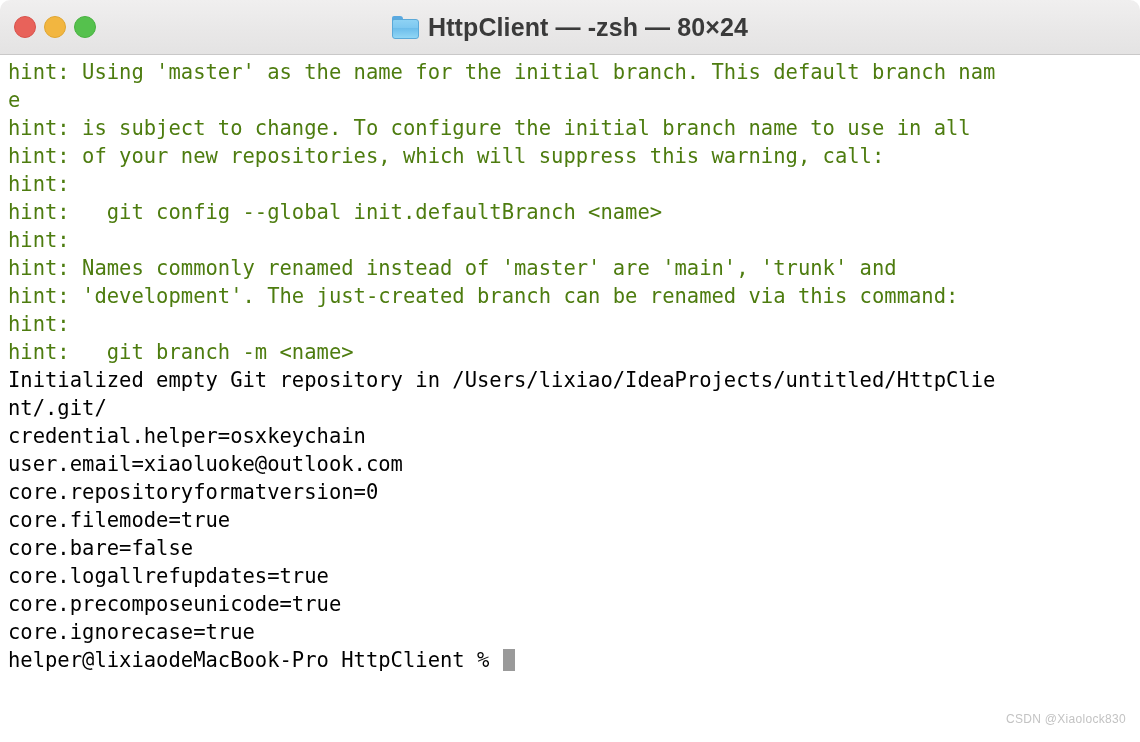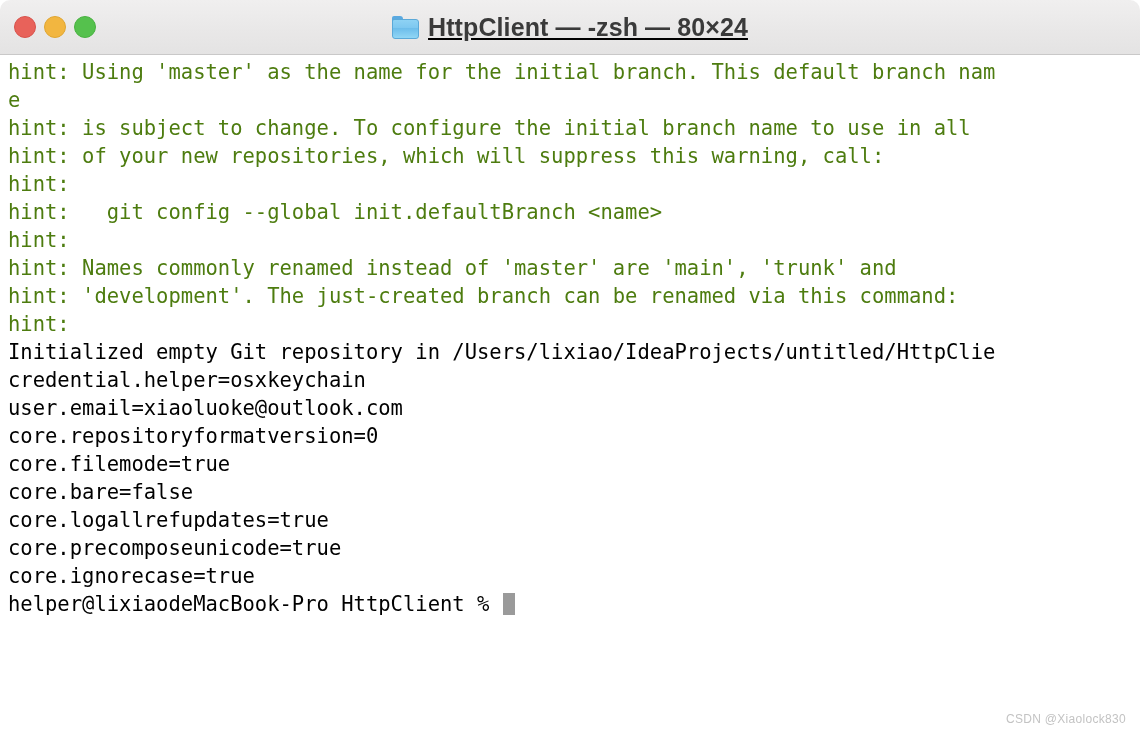--- a/index.html
+++ b/index.html
@@ -57,21 +57,20 @@
     position: absolute;
     left: 0;
     right: 0;
     top: 0;
     bottom: 0;
     display: flex;
     align-items: center;
     justify-content: center;
     gap: 9px;
     pointer-events: none;
-    text-decoration: underline;
   }
 
   .folder-icon {
     width: 27px;
     height: 23px;
     position: relative;
     flex: none;
   }
   .folder-icon .tab {
     position: absolute;
@@ -188,21 +187,23 @@
         <div class="term-line hint">hint: Using 'master' as the name for the initial branch. This default branch nam</div>
         <div class="term-line hint">e</div>
         <div class="term-line hint">hint: is subject to change. To configure the initial branch name to use in all</div>
         <div class="term-line hint">hint: of your new repositories, which will suppress this warning, call:</div>
         <div class="term-line hint">hint:</div>
         <div class="term-line hint">hint:   git config --global init.defaultBranch &lt;name&gt;</div>
         <div class="term-line hint">hint:</div>
         <div class="term-line hint">hint: Names commonly renamed instead of 'master' are 'main', 'trunk' and</div>
         <div class="term-line hint">hint: 'development'. The just-created branch can be renamed via this command:</div>
         <div class="term-line hint">hint:</div>
+        <div class="term-line hint">hint:   git branch -m &lt;name&gt;</div>
         <div class="term-line out">Initialized empty Git repository in /Users/lixiao/IdeaProjects/untitled/HttpClie</div>
+        <div class="term-line out">nt/.git/</div>
         <div class="term-line out">credential.helper=osxkeychain</div>
         <div class="term-line out">user.email=xiaoluoke@outlook.com</div>
         <div class="term-line out">core.repositoryformatversion=0</div>
         <div class="term-line out">core.filemode=true</div>
         <div class="term-line out">core.bare=false</div>
         <div class="term-line out">core.logallrefupdates=true</div>
         <div class="term-line out">core.precomposeunicode=true</div>
         <div class="term-line out">core.ignorecase=true</div>
         <div class="term-line out"><span>helper@lixiaodeMacBook-Pro HttpClient % </span><span class="cursor-block"></span></div>
       </div>

